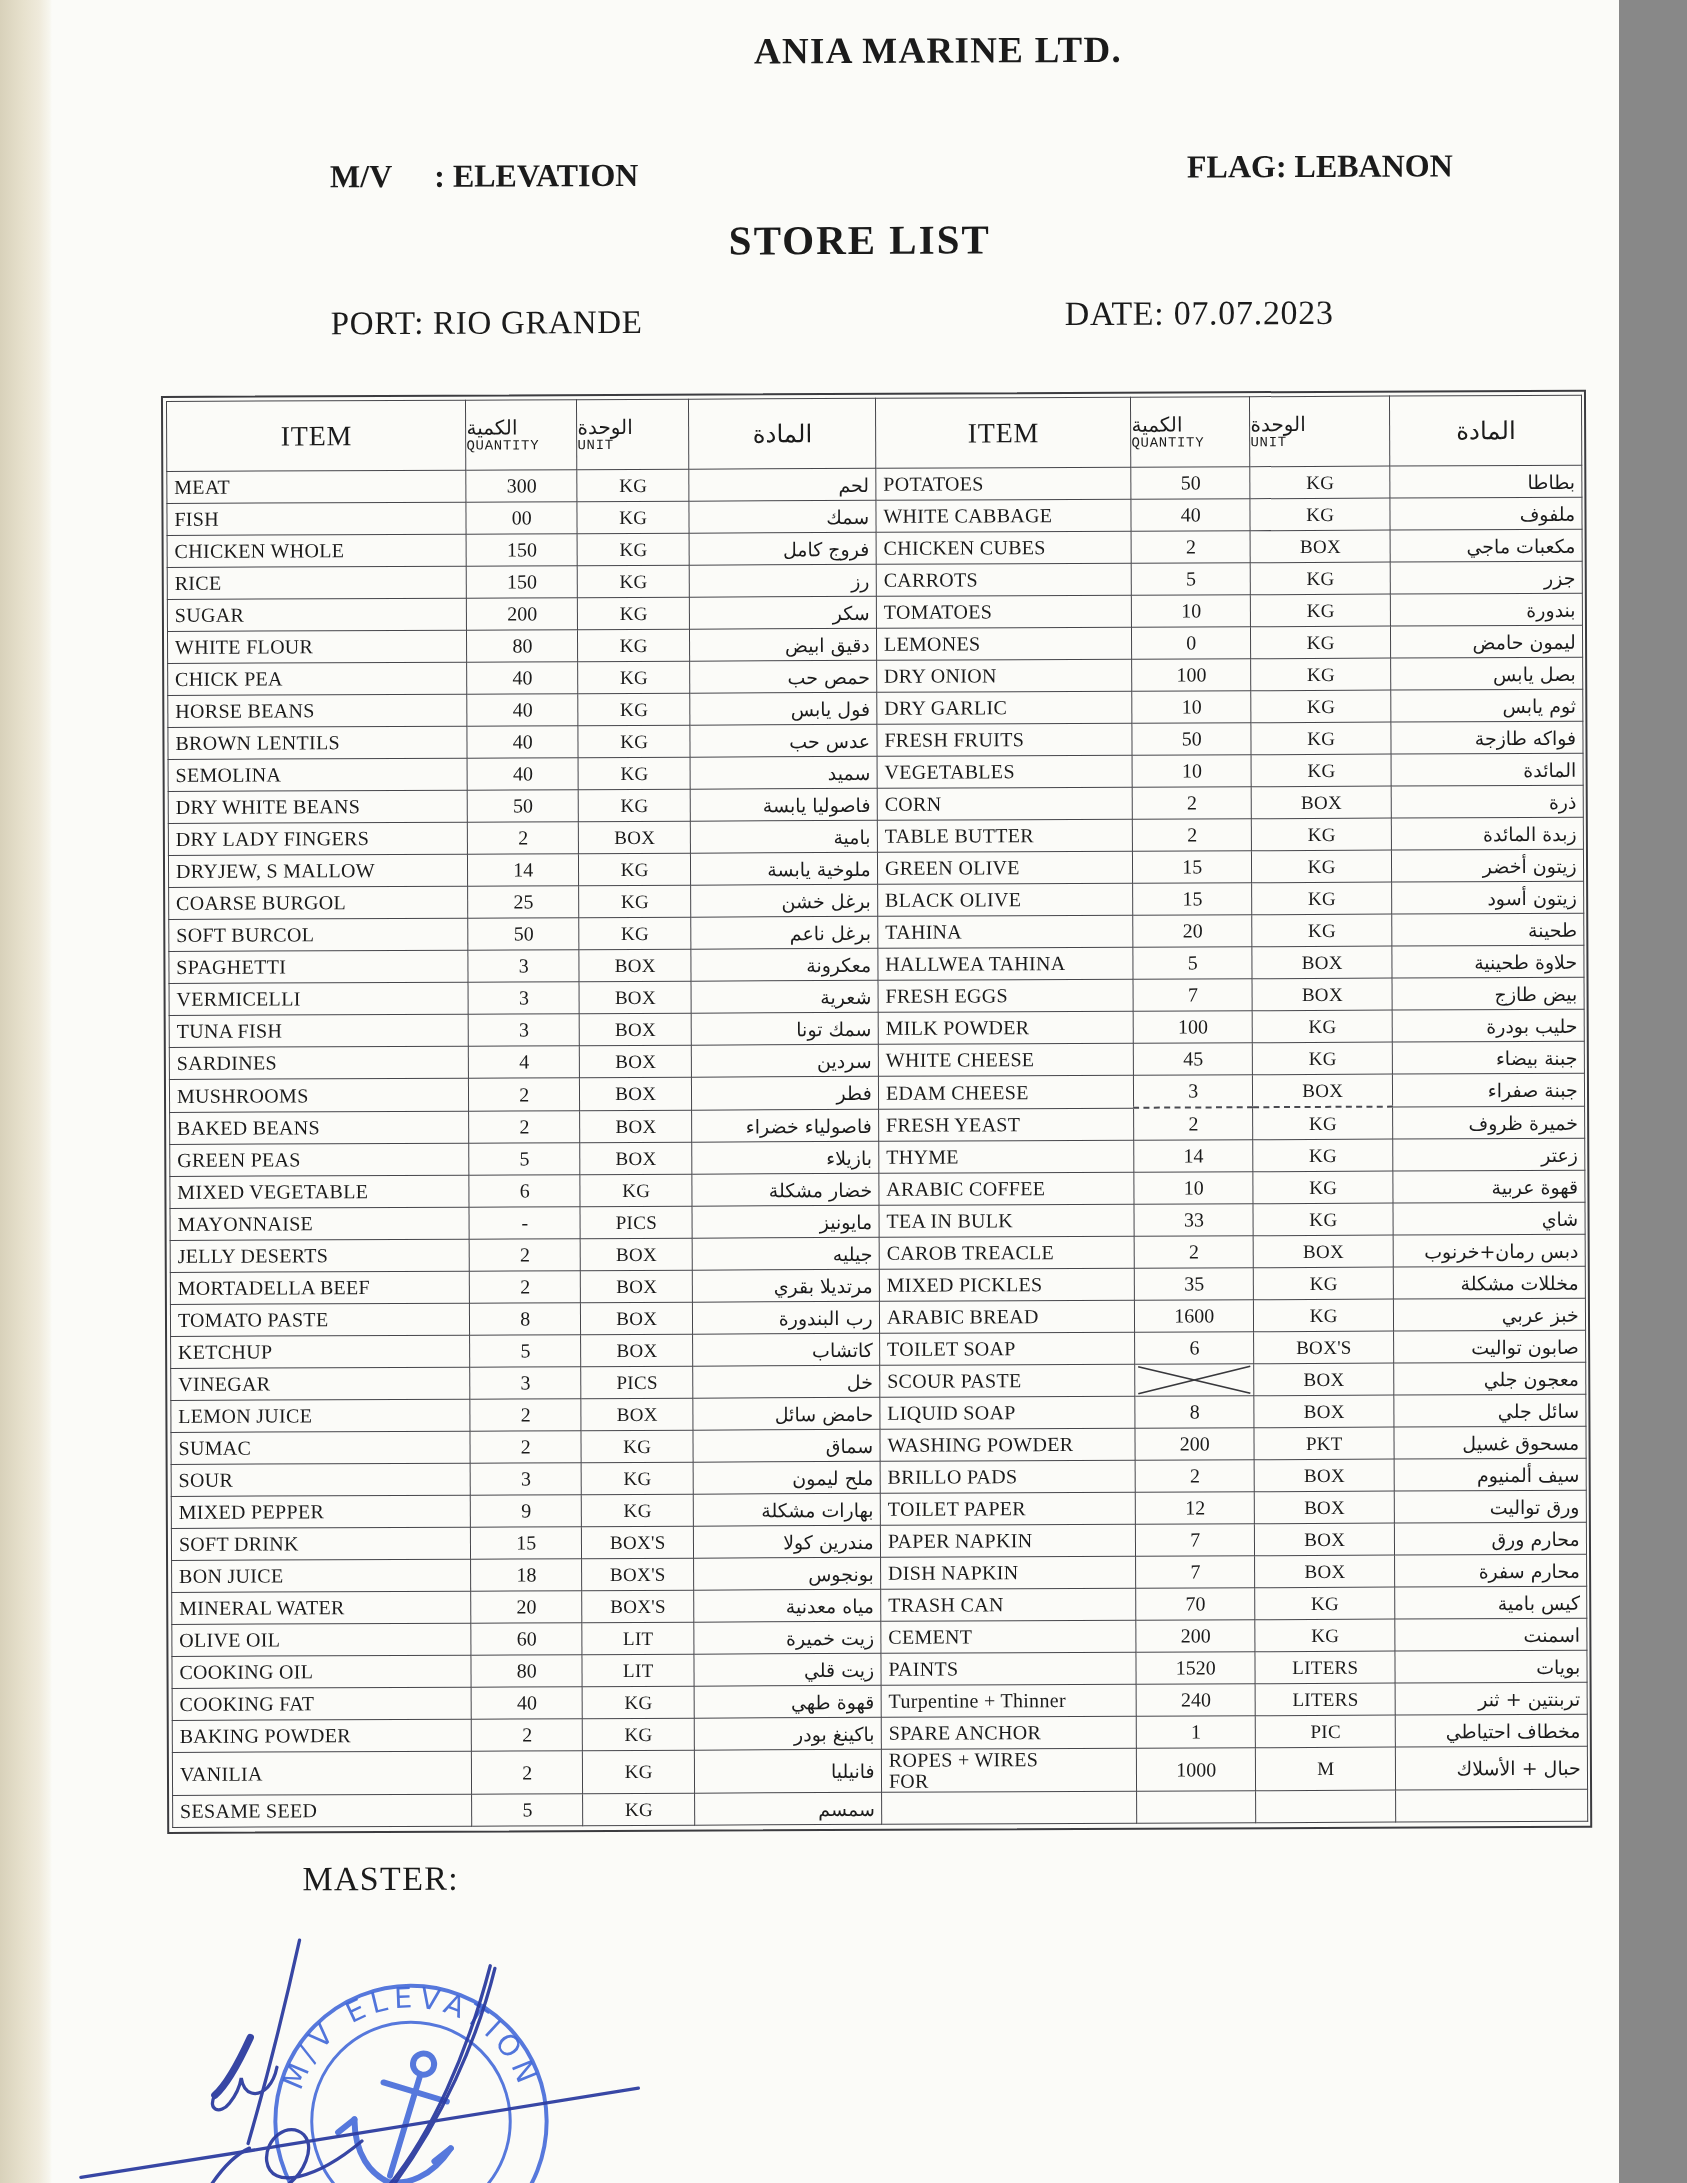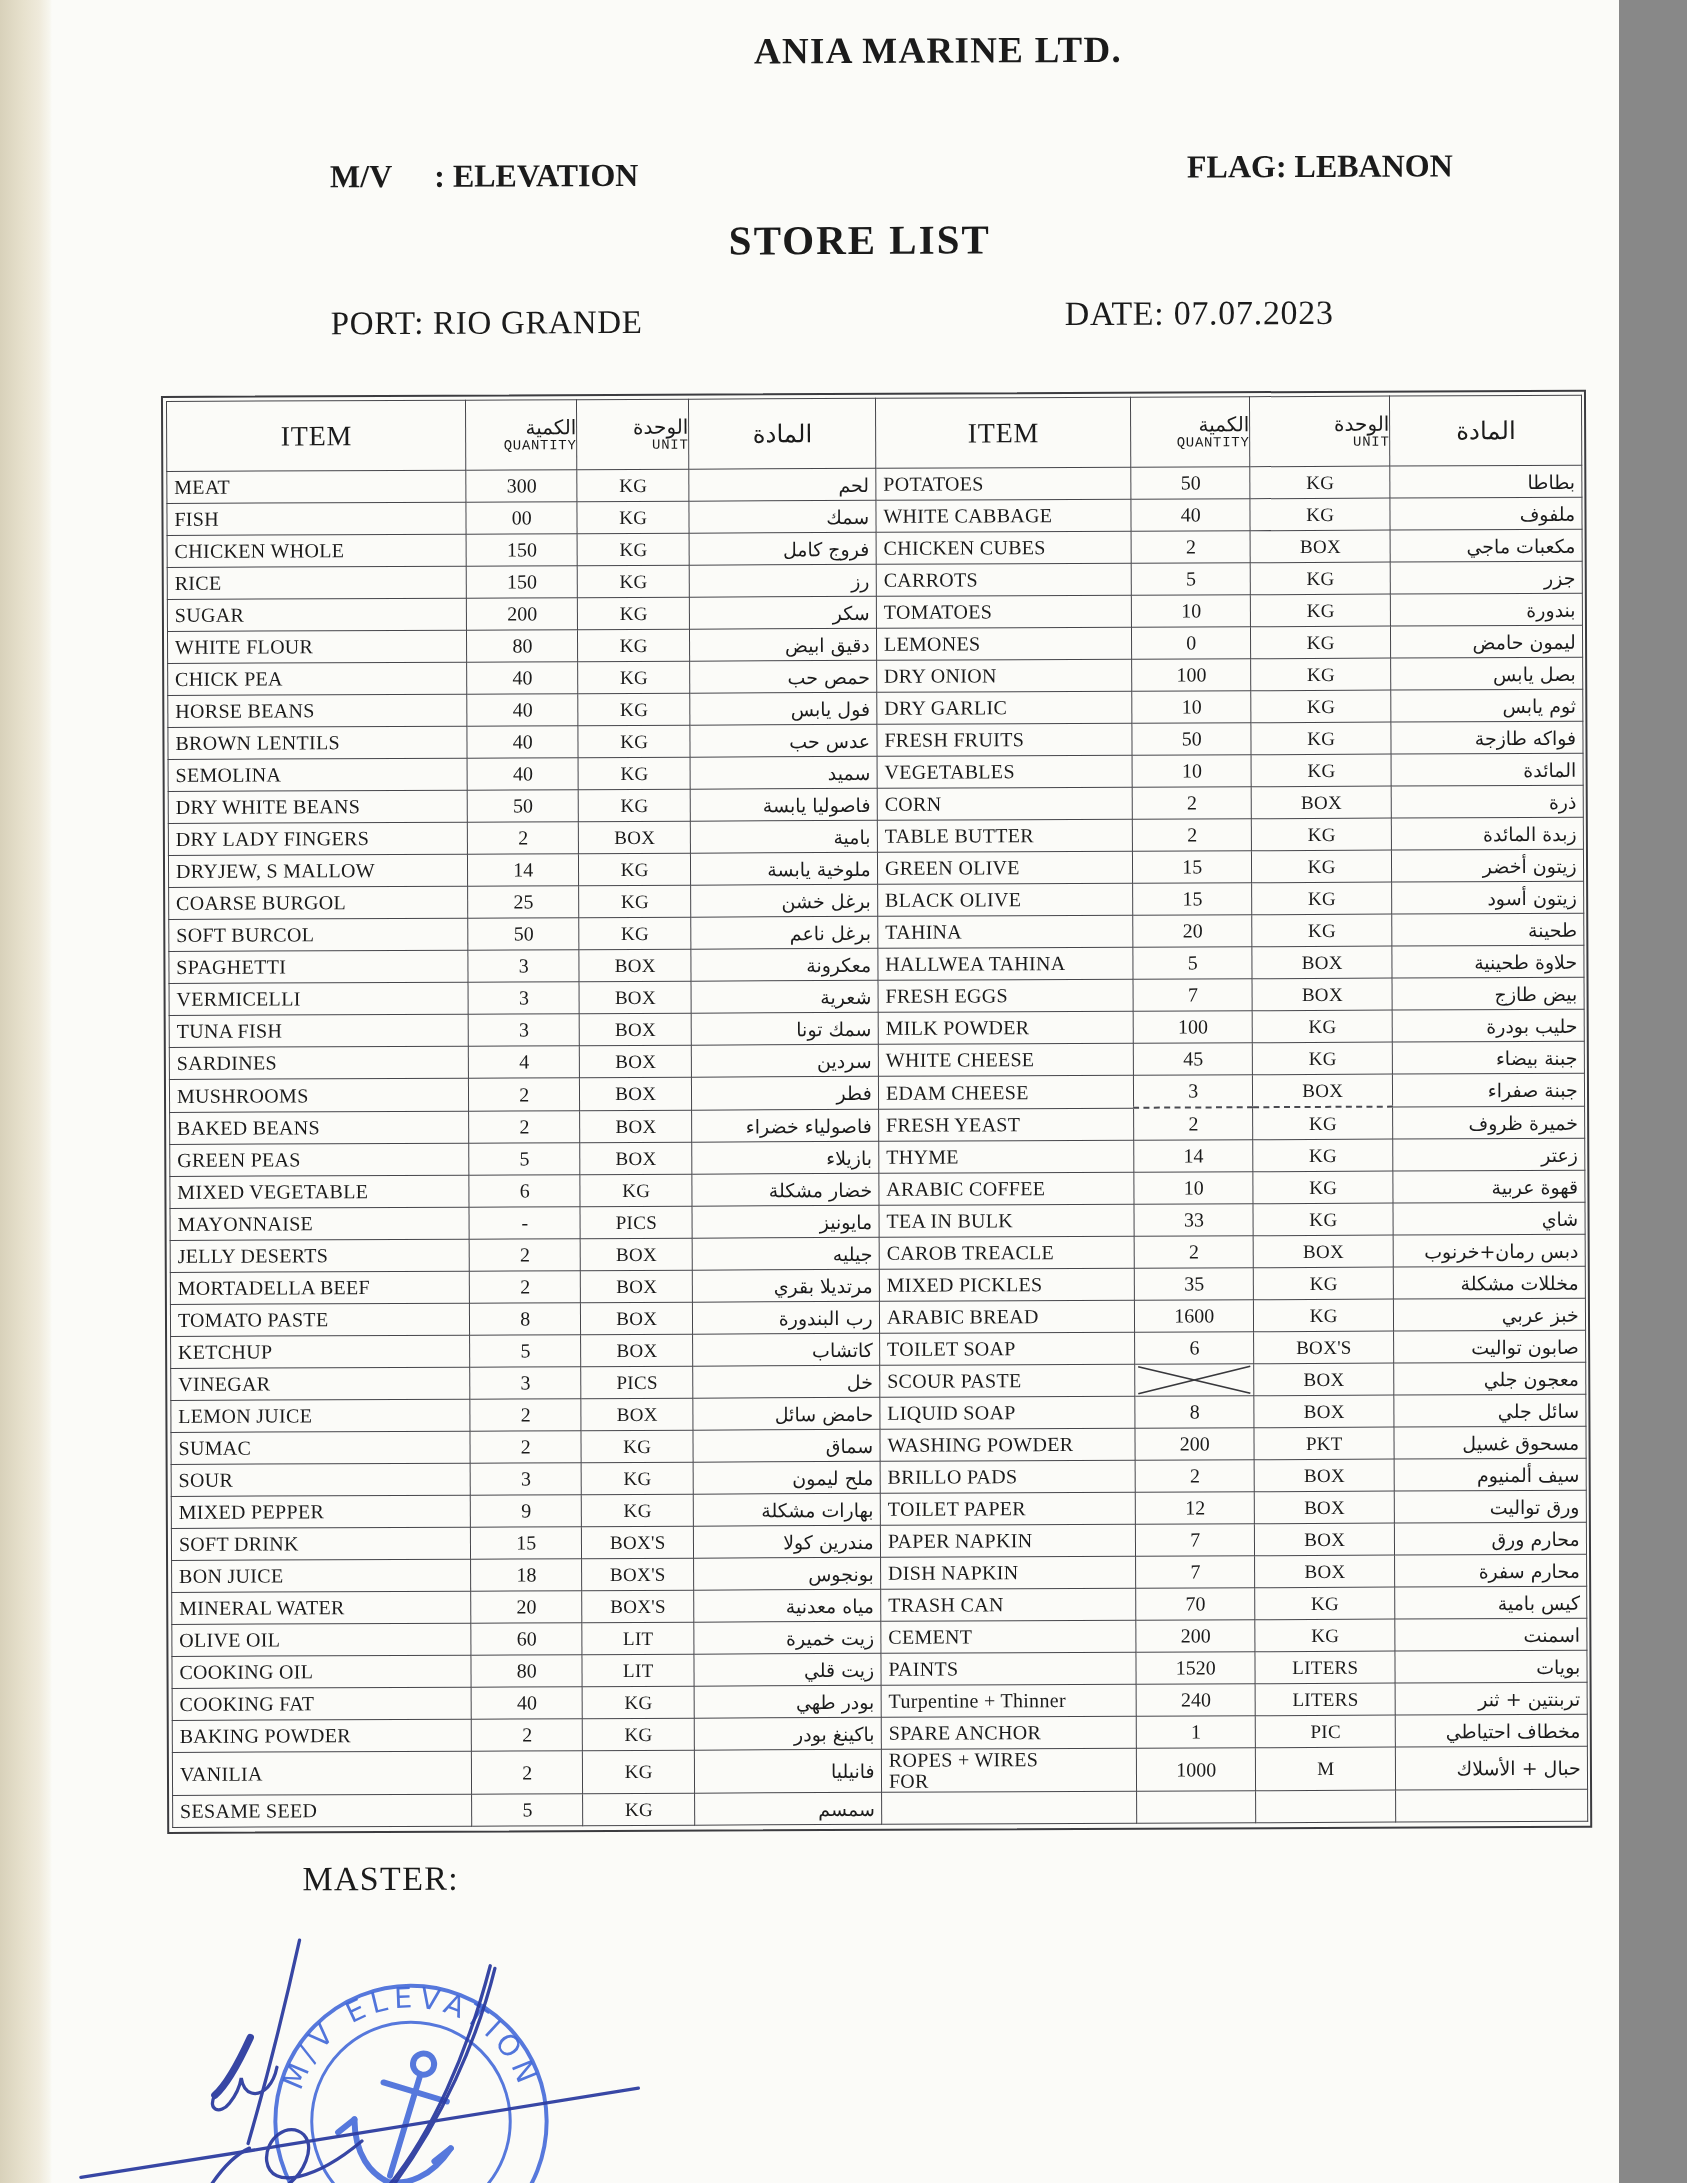--- a/index.html
+++ b/index.html
@@ -28,21 +28,21 @@
   
   .table-outer{
     position:absolute;top:393px;left:164px;width:1425px;box-sizing:border-box;
     border:2px solid #3c3c40;padding:3.3px;
   }
   table.store{width:100%;border-collapse:collapse;table-layout:fixed;border:1.3px solid #3c3c40;}
   .store th,.store td{border:1.3px solid #46464b;overflow:hidden;vertical-align:middle;}
   .store th{height:69px;font-weight:normal;padding:0;}
   .store td{height:31px;padding:0 6.6px;}
   .th-item{font-size:28px;letter-spacing:0.7px;text-align:center;}
-  .th-stack{text-align:right;line-height:1.05;}
+  .th-stack{text-align:left;line-height:1.05;}
   .th-stack .ar{display:block;font-size:20px;font-family:"DejaVu Sans",sans-serif;}
   .th-stack .en{display:block;font-size:14px;letter-spacing:0.7px;font-family:Liberation Mono, monospace;}
   .th-mat{font-size:24.5px;font-family:"DejaVu Sans",sans-serif;}
   .c-item{text-align:left;font-size:20px;padding-left:9.3px;letter-spacing:0.3px;white-space:pre-line;line-height:1.05;}
   .c-qty{text-align:center;font-size:20px;position:relative;}
   .c-unit{text-align:center;font-size:19px;letter-spacing:0.3px;}
   .c-ar{text-align:right;font-size:19px;font-family:"DejaVu Sans",sans-serif;padding-right:9.3px;direction:rtl;}
   .divider{border-left:5.3px double #3c3c40;}
   .dashed-bottom{border-bottom:2px dashed #4a4a50 !important;}
   .x-wrap{position:absolute;left:0;top:0;width:100%;height:100%;}
@@ -494,21 +494,21 @@
               <td class="c-ar">زيت قلي</td>
               <td class="c-item divider">PAINTS</td>
               <td class="c-qty">1520</td>
               <td class="c-unit">LITERS</td>
               <td class="c-ar">بويات</td>
             </tr>
             <tr>
               <td class="c-item">COOKING FAT</td>
               <td class="c-qty">40</td>
               <td class="c-unit">KG</td>
-              <td class="c-ar">بودر طهي</td>
+              <td class="c-ar">قهوة طهي</td>
               <td class="c-item divider">Turpentine + Thinner</td>
               <td class="c-qty">240</td>
               <td class="c-unit">LITERS</td>
               <td class="c-ar">تربنتين + ثنر</td>
             </tr>
             <tr>
               <td class="c-item">BAKING POWDER</td>
               <td class="c-qty">2</td>
               <td class="c-unit">KG</td>
               <td class="c-ar">باكينغ بودر</td>

